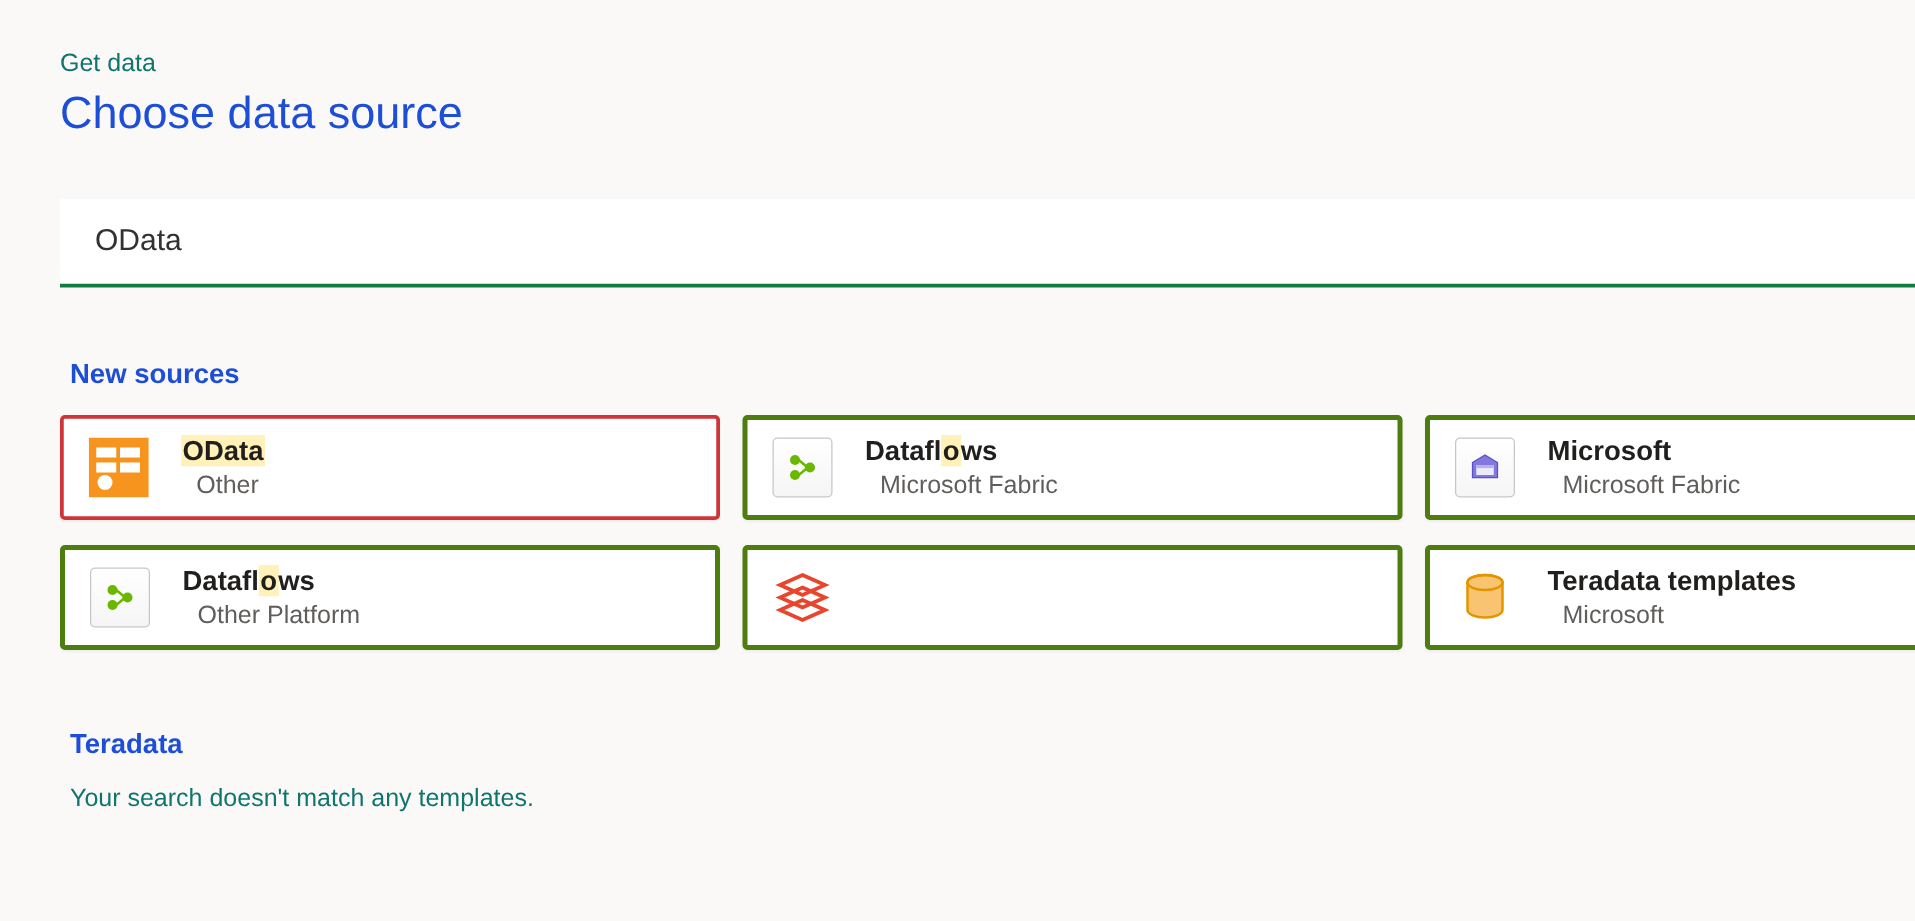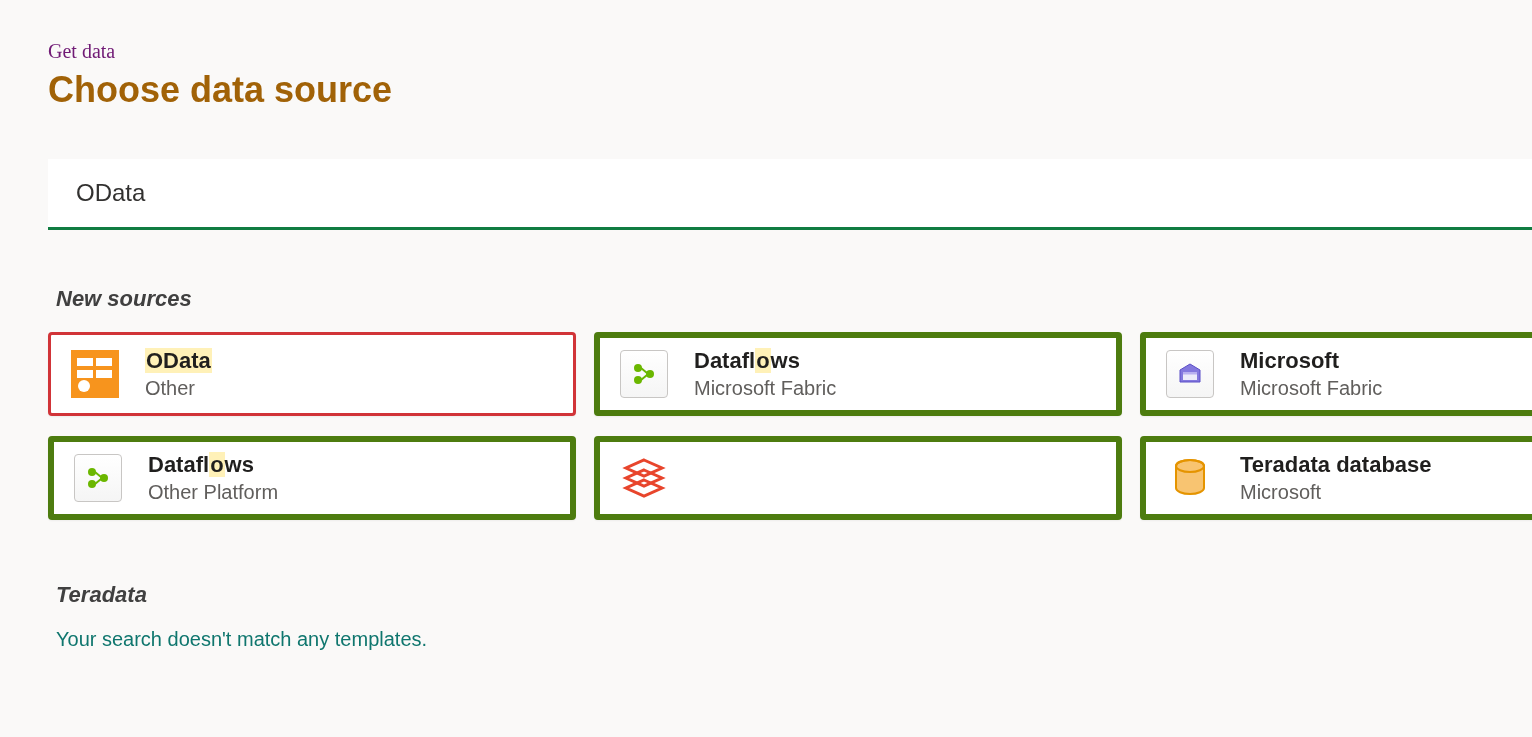--- a/index.html
+++ b/index.html
@@ -7,63 +7,61 @@
       font-family: "Segoe UI", "Segoe UI Web", Arial, sans-serif;
       background: #faf9f8;
       color: #323130;
       width: 1532px;
       height: 737px;
       overflow: hidden;
       padding: 40px 0 0 48px;
     }
     .breadcrumb {
       font-size: 20px;
-      color: #701a75;
+      color: #0f766e;
       margin-bottom: 6px;
-      font-family: Liberation Serif, serif;
     }
     .title {
       font-size: 36px;
-      font-weight: 700;
-      color: #a16207;
+      font-weight: 400;
+      color: #1d4ed8;
       margin-bottom: 48px;
     }
     .search-wrap {
       position: relative;
       margin-bottom: 56px;
     }
     .search-input {
       width: 100%;
       border: none;
       border-bottom: 3px solid #107c41;
       background: #ffffff;
       font-size: 24px;
       padding: 20px 28px;
       color: #323130;
       outline: none;
     }
     .section-heading {
       font-size: 22px;
       font-weight: 600;
-      color: #404040;
+      color: #1d4ed8;
       margin: 0 0 20px 8px;
-      font-style: italic;
     }
     .cards {
       display: grid;
       grid-template-columns: 528px 528px 528px;
       grid-auto-rows: 84px;
       gap: 20px 18px;
       margin-bottom: 62px;
     }
     .card {
       display: flex;
       align-items: center;
       background: #ffffff;
-      border: 6px solid #4d7c0f;
+      border: 4px solid #4d7c0f;
       border-radius: 4px;
       padding: 0 16px;
       box-shadow: 0 1px 2px rgba(0,0,0,0.05);
       cursor: pointer;
       position: relative;
     }
     .card.selected {
       border: 3px solid #d13438;
     }
     .icon-slot {
@@ -89,20 +87,21 @@
     .card-title {
       font-size: 22px;
       font-weight: 600;
       color: #201f1e;
       line-height: 1.2;
     }
     .card-sub {
       font-size: 20px;
       color: #605e5c;
       margin-top: 2px;
+      margin-left: 12px;
     }
     mark {
       background: #fff1b8;
       color: inherit;
       padding: 0 1px;
     }
     .templates-msg {
       font-size: 20px;
       color: #0f766e;
       margin: 18px 0 0 8px;
@@ -204,21 +203,21 @@
 
   <div class="card">
     <div class="icon-slot">
       <svg viewBox="0 0 48 48">
         <ellipse cx="24" cy="12" rx="14" ry="6" fill="#f8c471" stroke="#e59400" stroke-width="2"></ellipse>
         <path d="M10 12 L10 34 A14 6 0 0 0 38 34 L38 12" fill="#f8c471" stroke="#e59400" stroke-width="2"></path>
         <ellipse cx="24" cy="12" rx="14" ry="6" fill="none" stroke="#e59400" stroke-width="2"></ellipse>
       </svg>
     </div>
     <div class="card-text">
-      <div class="card-title">Teradata database</div>
+      <div class="card-title">Teradata templates</div>
       <div class="card-sub">Microsoft</div>
     </div>
   </div>
 
 </div>
 
 <h2 class="section-heading">Teradata</h2>
 <div class="templates-msg">Your search doesn't match any templates.</div>
 
 </body></html>

